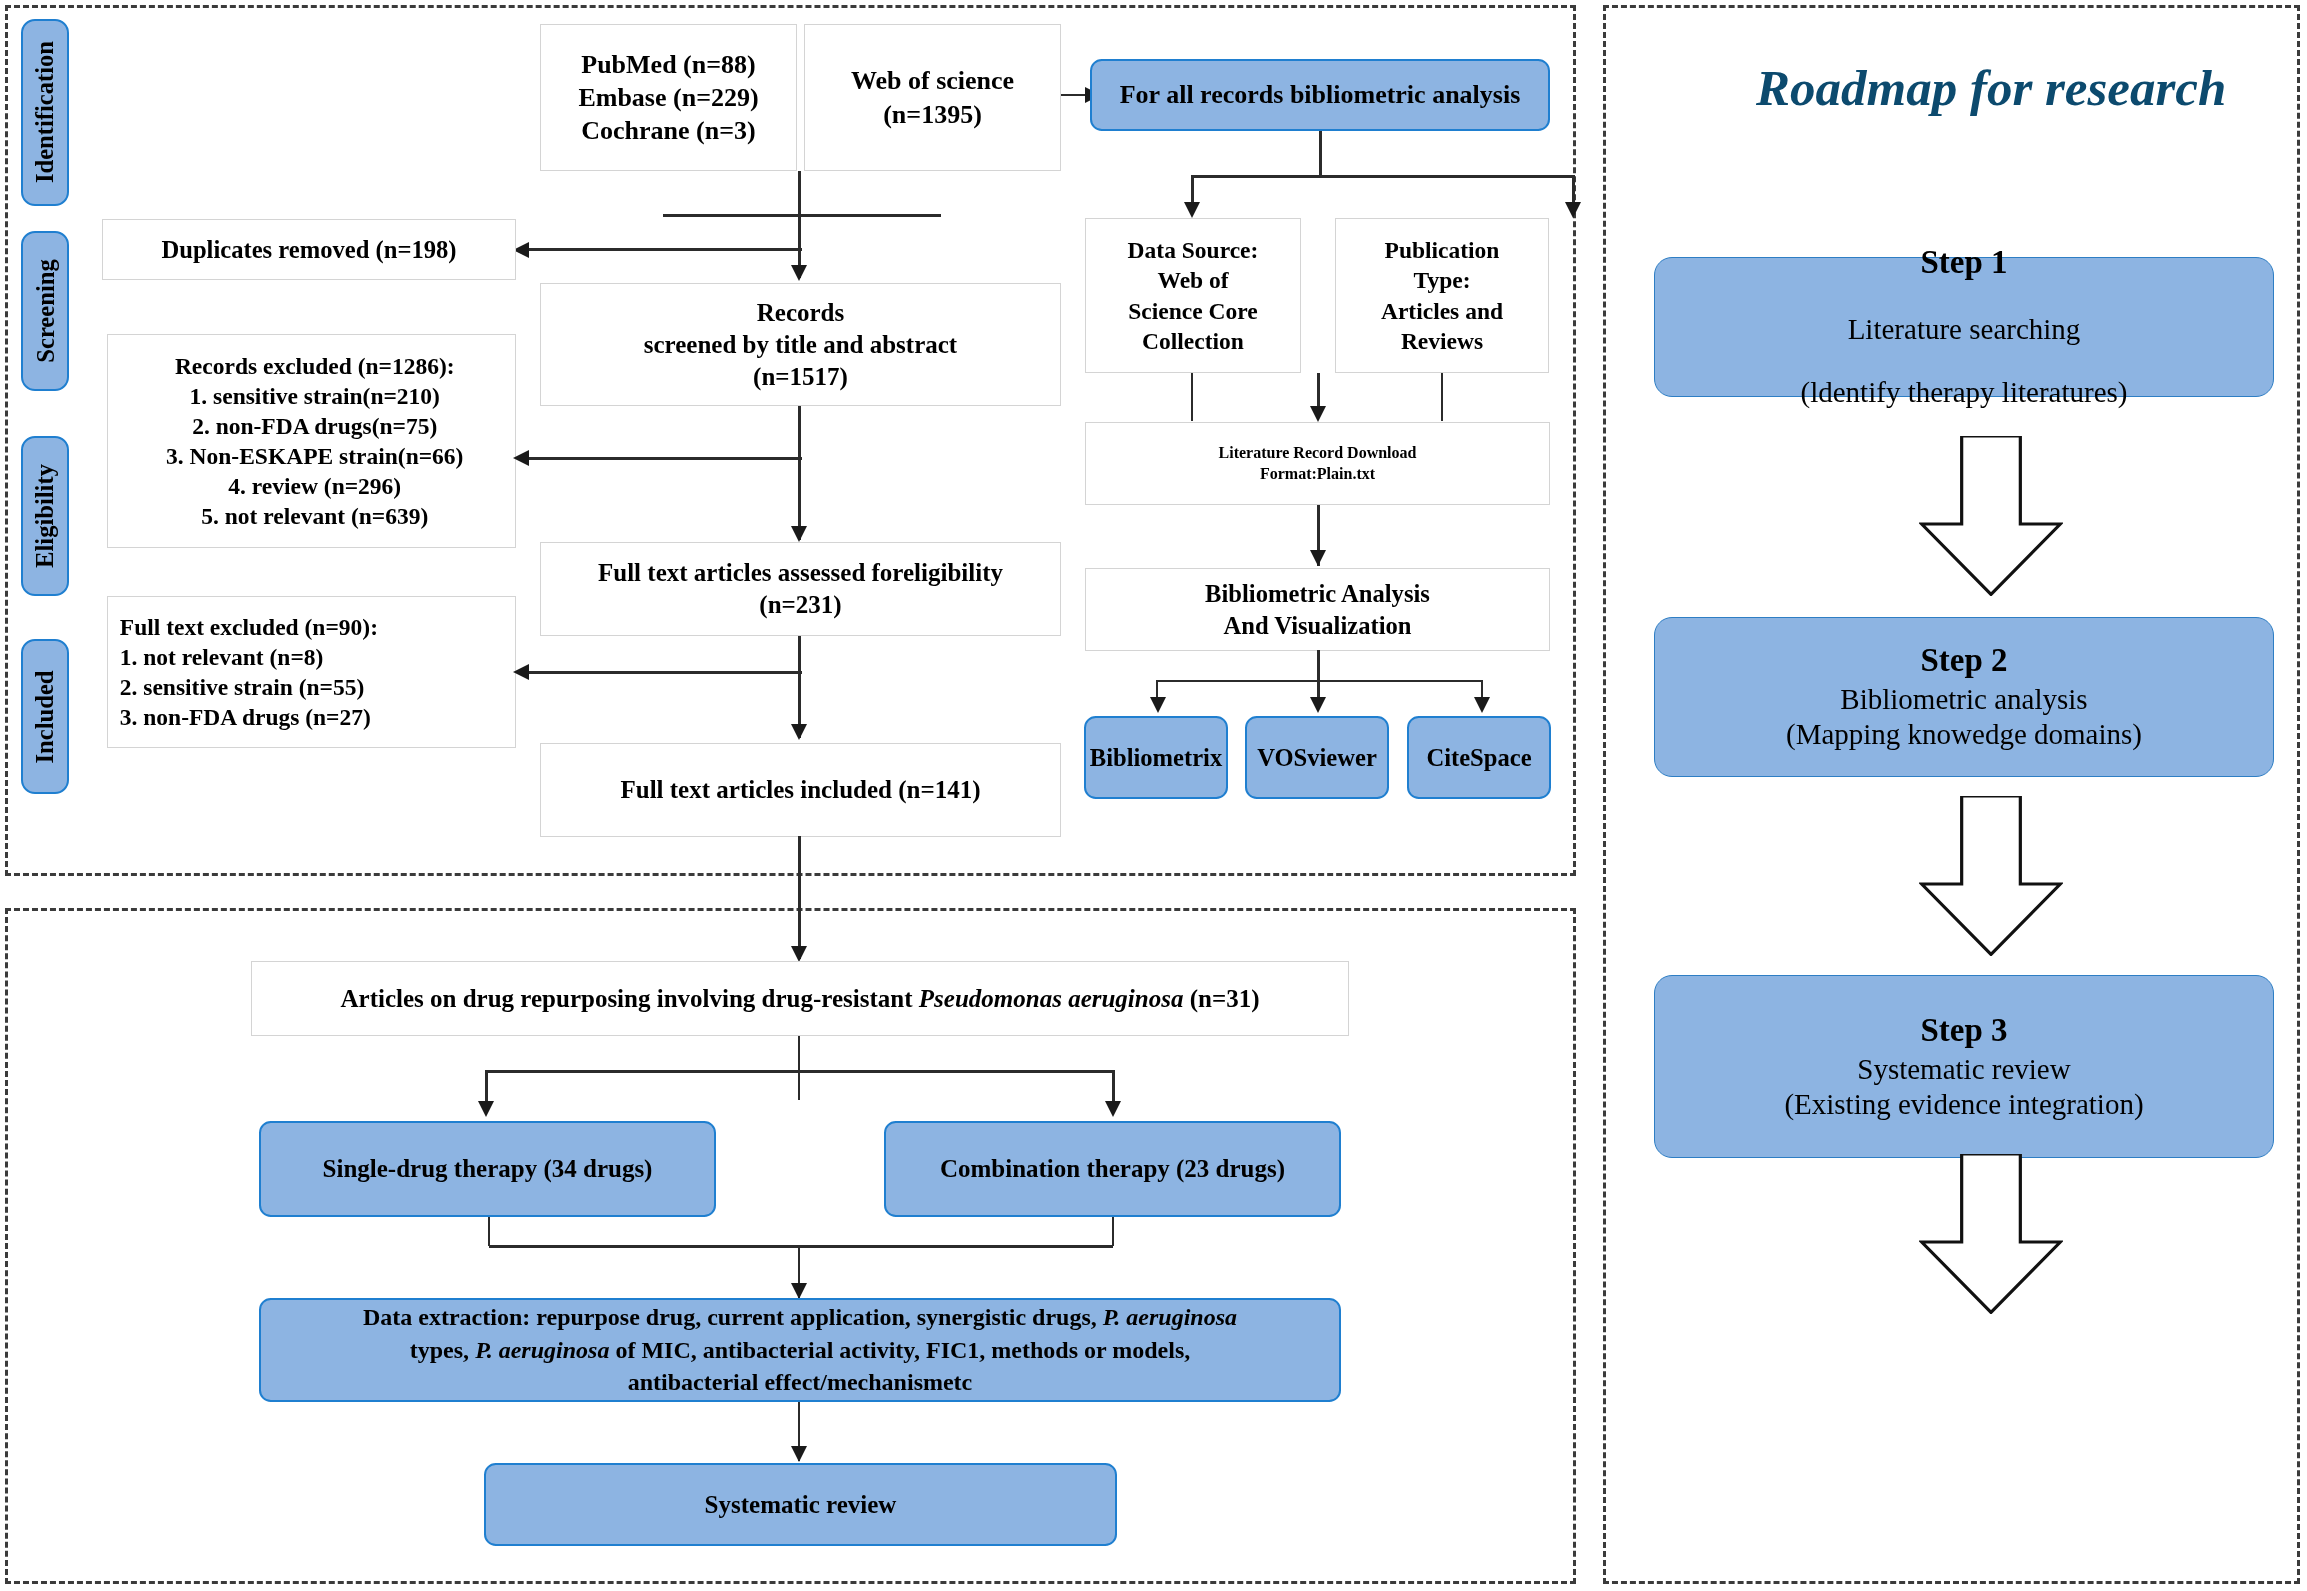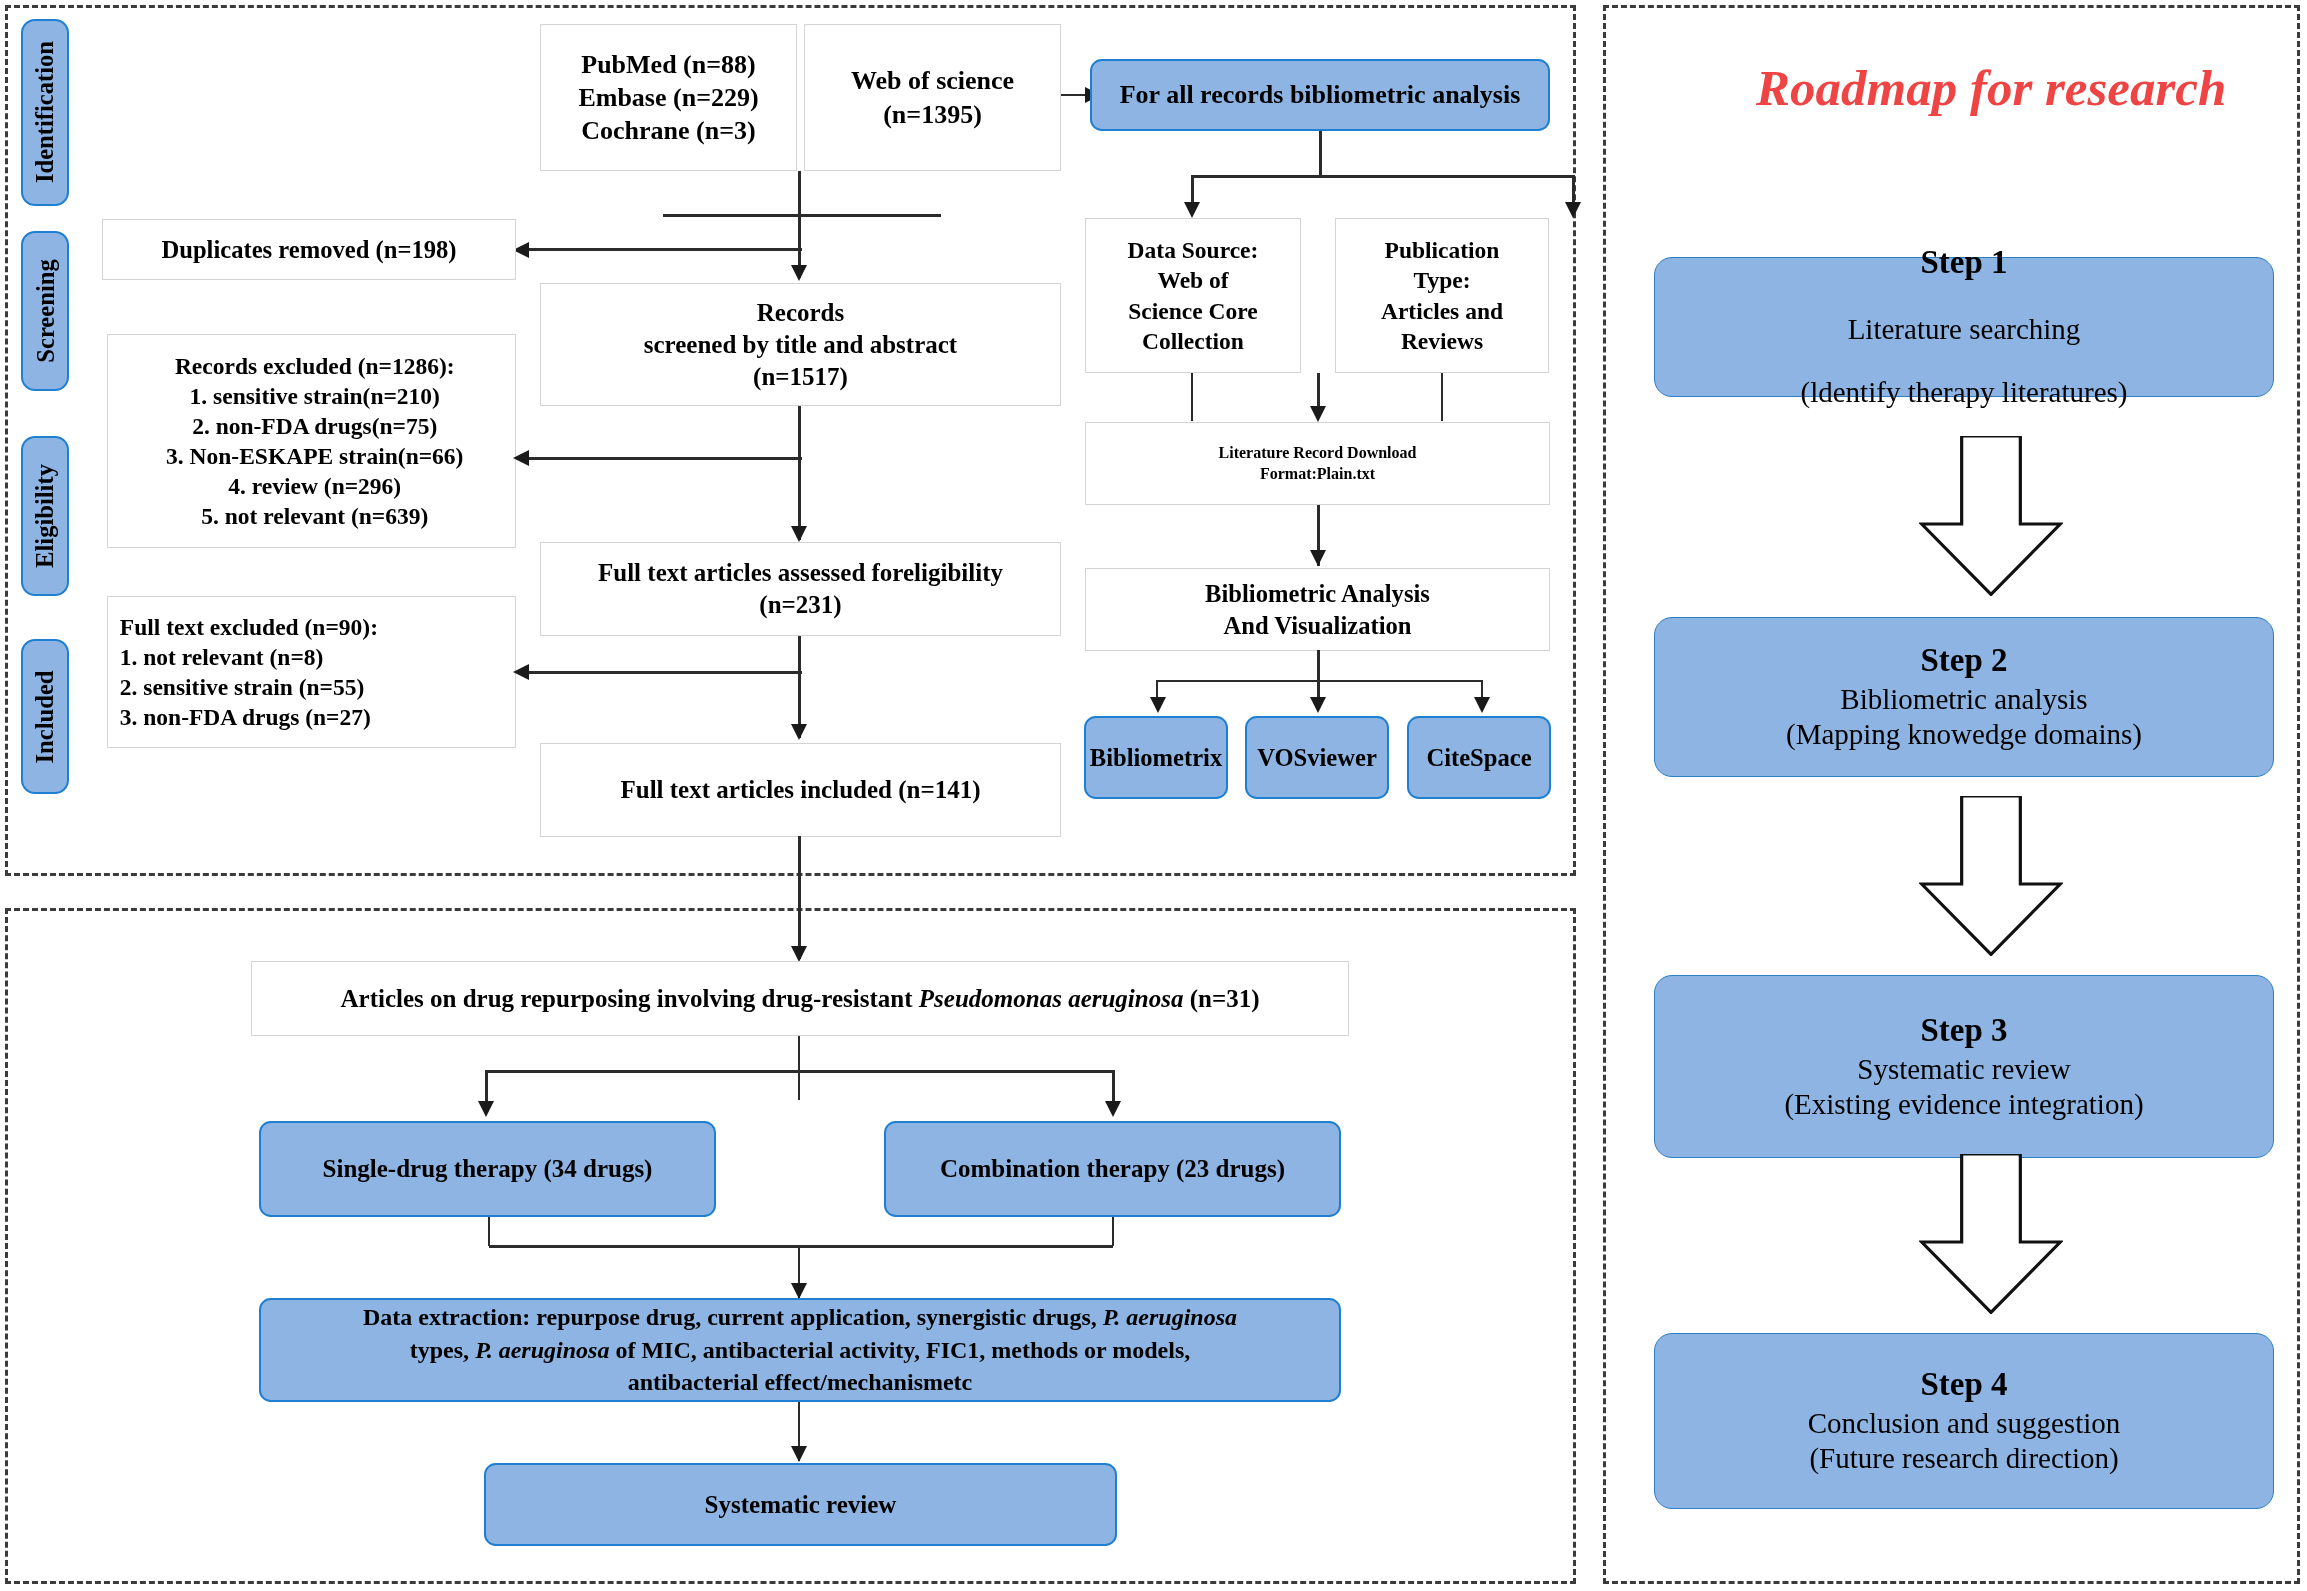--- a/index.html
+++ b/index.html
@@ -26,21 +26,21 @@
         text-align:center;font-weight:bold;color:#000;line-height:1.35;padding:3.2px 7.5px;}
 
   
   .step{position:absolute;background:#8db4e2;border:1.6px solid #2e7ec4;border-radius:18px;
         box-sizing:border-box;display:flex;flex-direction:column;align-items:center;
         justify-content:center;text-align:center;color:#000;padding:5.3px 9.6px;}
   .step .t{font-weight:bold;font-size:33px;line-height:1.15;margin-bottom:2.1px;}
   .step .l1{font-size:29px;line-height:1.2;}
   .step .l2{font-size:29px;line-height:1.2;}
 
-  .rtitle{position:absolute;font-style:italic;font-weight:bold;color:#ef4444;
+  .rtitle{position:absolute;font-style:italic;font-weight:bold;color:#0c4a6e;
           font-size:51px;white-space:nowrap;}
 
   
   .vline{position:absolute;background:#2b2b2b;width:2.1px;}
   .hline{position:absolute;background:#2b2b2b;height:2.1px;}
   .arrow-d{position:absolute;width:0;height:0;border-left:8px solid transparent;
            border-right:8px solid transparent;border-top:16px solid #1a1a1a;}
   .arrow-l{position:absolute;width:0;height:0;border-top:8px solid transparent;
            border-bottom:8px solid transparent;border-right:16px solid #1a1a1a;}
   .arrow-r{position:absolute;width:0;height:0;border-top:8px solid transparent;
@@ -277,20 +277,15 @@
     <div class="l1">Systematic review</div>
     <div class="l2">(Existing evidence integration)</div>
   </div>
 
   <div class="blockarrow" style="left:1919px;top:1154px;width:144px;height:160px;">
     <svg width="144" height="160" viewBox="0 0 270 300">
       <polygon points="80,0 190,0 190,165 265,165 135,297 5,165 80,165" fill="#ffffff" stroke="#111111" stroke-width="6"></polygon>
     </svg>
   </div>
 
-  <div class="step" style="left:1654px;top:1333px;width:620px;height:176px;">
-    <div class="t">Step 4</div>
-    <div class="l1">Conclusion and suggestion</div>
-    <div class="l2">(Future research direction)</div>
-  </div>
 
 </div>
 
 
 </body></html>

